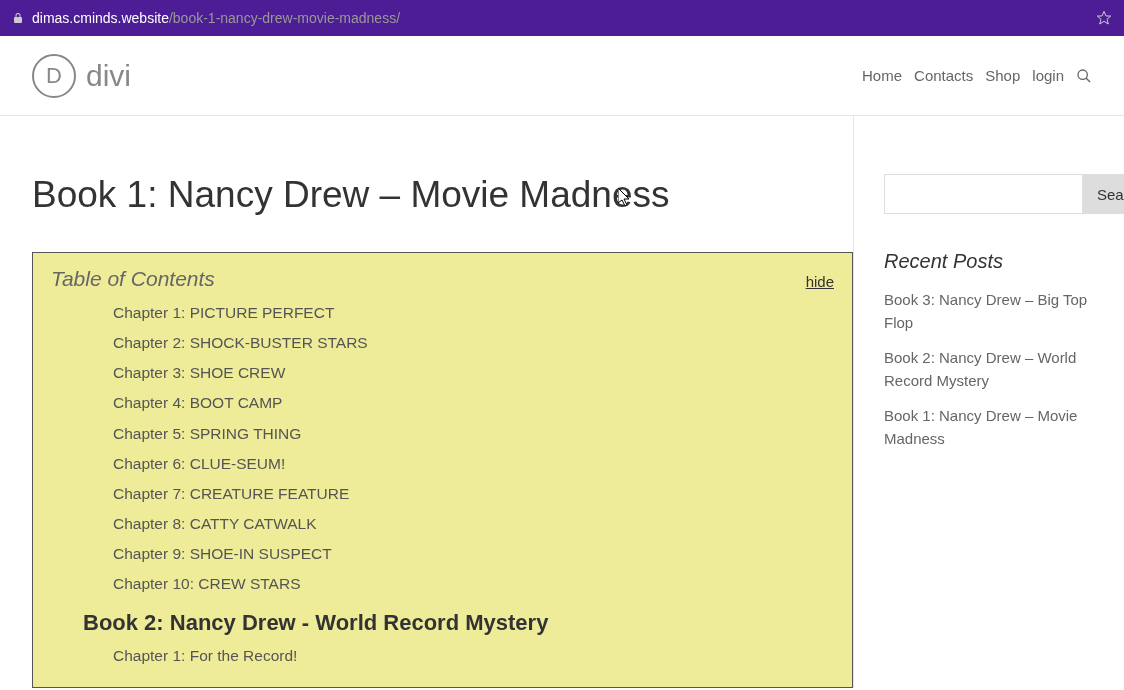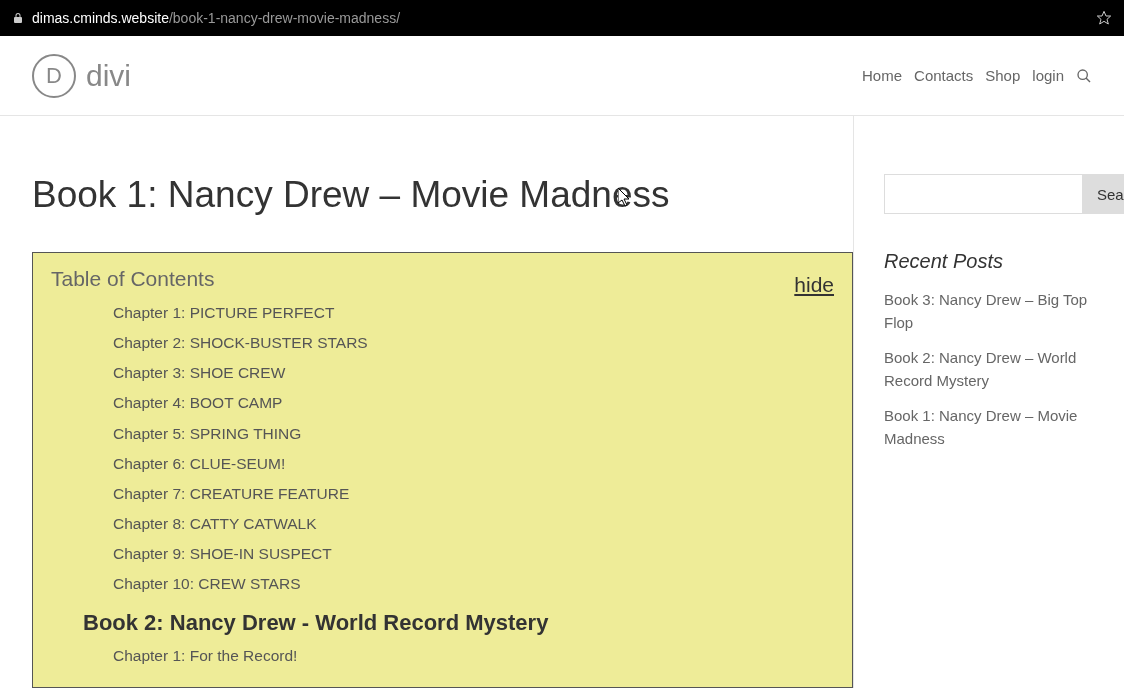--- a/index.html
+++ b/index.html
@@ -6,21 +6,21 @@
       margin: 0;
       padding: 0;
       box-sizing: border-box;
     }
     body {
       font-family: -apple-system, BlinkMacSystemFont, "Segoe UI", Helvetica, Arial, sans-serif;
       background: #fff;
       color: #333;
     }
     .browser-bar {
-      background: #000000;
+      background: #4c1d95;
       height: 36px;
       display: flex;
       align-items: center;
       padding: 0 12px;
       justify-content: space-between;
     }
     .url-area {
       display: flex;
       align-items: center;
       gap: 8px;
@@ -111,28 +111,29 @@
       background: #eeec98;
       border: 1px solid #555;
       padding: 14px 18px 20px;
       position: relative;
     }
     .toc-title {
       font-size: 21px;
       font-weight: 400;
       color: #666;
       margin-bottom: 12px;
+      font-style: italic;
     }
     .toc-hide {
       position: absolute;
       right: 18px;
       top: 20px;
       color: #333;
       text-decoration: underline;
-      font-size: 21px;
+      font-size: 15px;
     }
     .toc-book {
       font-size: 22px;
       font-weight: 700;
       color: #333;
       margin-left: 32px;
       margin-top: 6px;
     }
     .toc-chapter {
       font-size: 15.5px;

